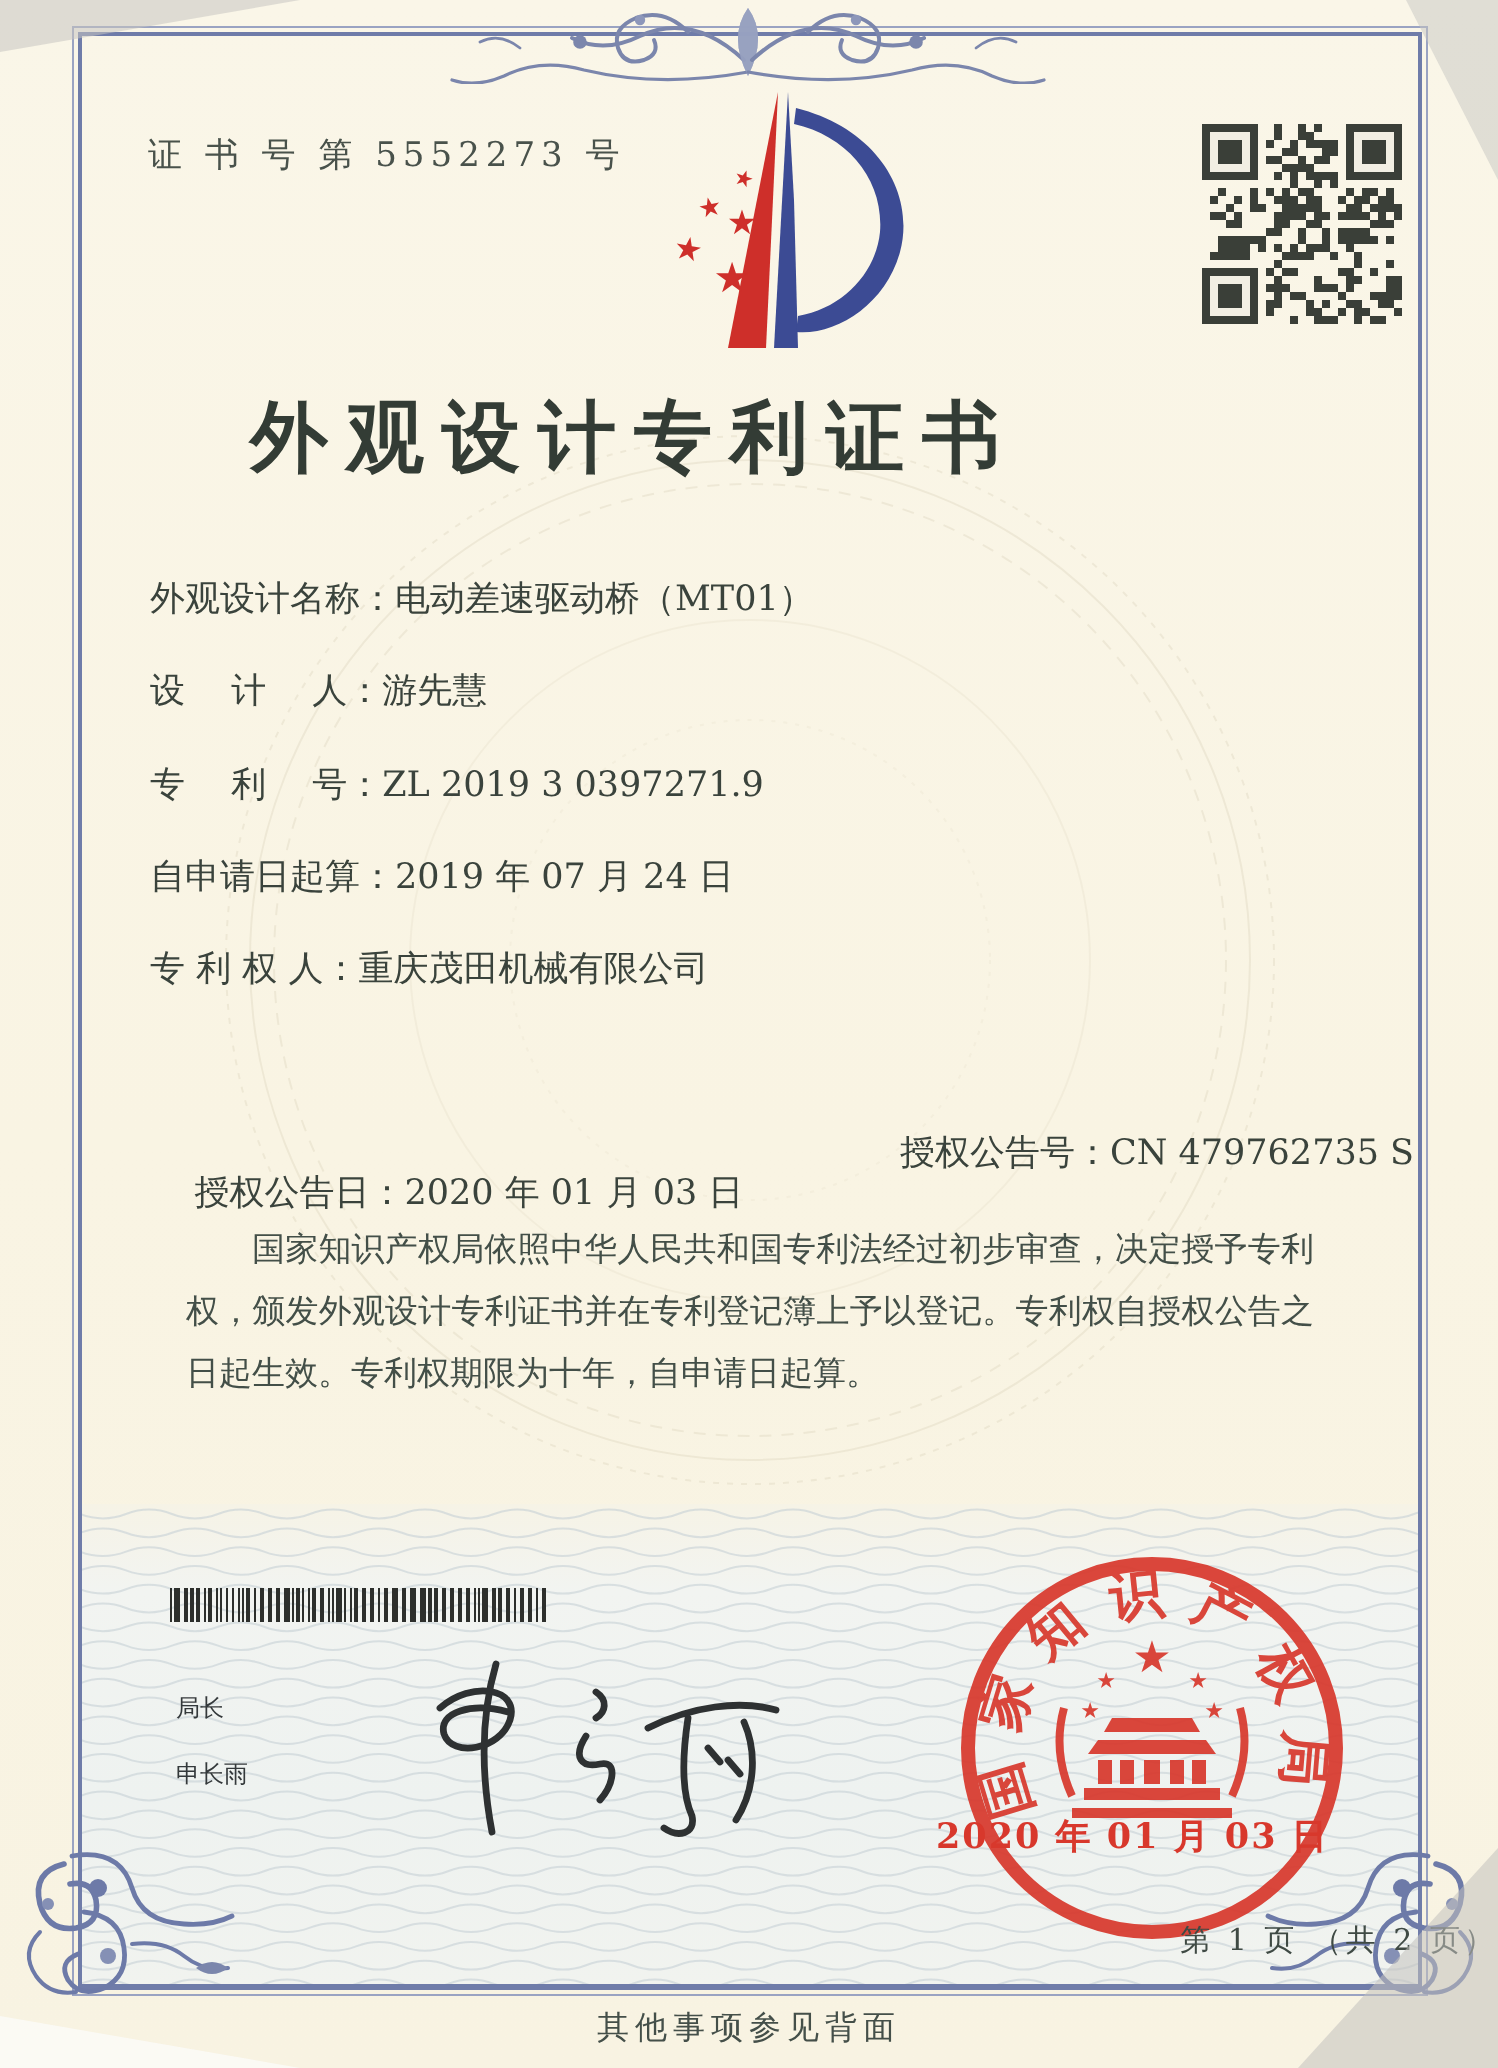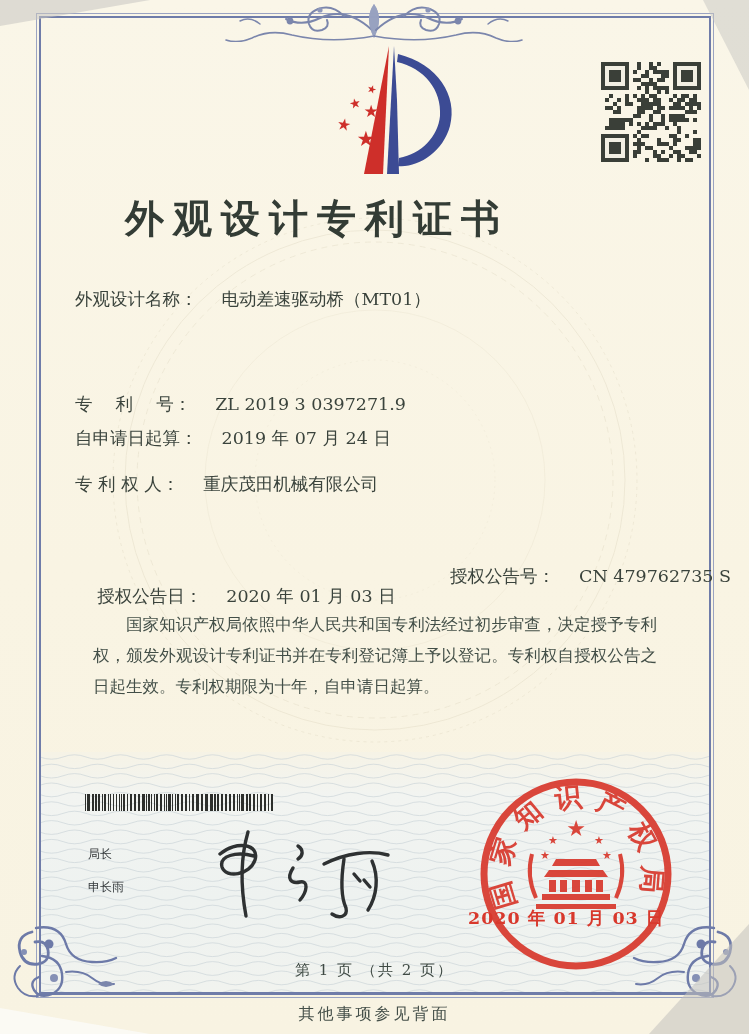--- a/index.html
+++ b/index.html
@@ -27,33 +27,33 @@
   }
   .band svg{position:absolute;inset:0;}
   .certno{position:absolute;left:74px;top:66px;font-size:17px;letter-spacing:3px;color:#49524b;}
   .logo{position:absolute;left:298px;top:40px;}
   .qr{position:absolute;left:601px;top:62px;}
   .title{
     position:absolute;left:0;top:192px;width:634px;text-align:center;
     font-size:39px;font-weight:700;letter-spacing:9px;color:#333c35;
   }
   .frow{position:absolute;left:75px;font-size:17.5px;white-space:pre;color:#3a433c;}
-  .frow .val{margin-left:24px;}
+  .frow .val{margin-left:0;}
   .grant2{position:absolute;left:375px;top:0;}
   .paras{
     position:absolute;left:76px;top:592px;width:598px;
     font-size:16.5px;line-height:31px;text-align:justify;color:#434f48;
   }
   .paras p{margin:17px;text-indent:2em;}
   .barcode{position:absolute;left:85px;top:794px;}
   .signer{position:absolute;left:88px;top:838px;font-family:"DejaVu Sans","Liberation Sans",sans-serif;font-size:12px;color:#34393b;line-height:33px;}
   .signature{position:absolute;left:196px;top:822px;}
   .seal{position:absolute;left:458px;top:770px;opacity:.92;}
   .seal-date{position:absolute;left:468px;top:906px;font-size:17.5px;letter-spacing:1px;color:#d8382c;font-weight:600;white-space:pre;}
-  .pagenum{position:absolute;left:0;top:961px;width:749px;text-align:center;font-size:15px;letter-spacing:2px;color:#3f4a44;}
+  .pagenum{position:absolute;left:0;top:961px;width:749px;text-align:right;font-size:15px;letter-spacing:2px;color:#3f4a44;}
   .backnote{position:absolute;left:0;top:1004px;width:749px;text-align:center;font-size:16px;letter-spacing:3px;color:#444f49;}
   .ornament-top{position:absolute;left:224px;top:0px;}
   .ornament-bl{position:absolute;left:2px;bottom:24px;}
   .ornament-br{position:absolute;right:1px;bottom:24px;transform:scaleX(-1);}
 </style>
 </head>
 <body>
 
 <div class="page">
 
@@ -136,20 +136,21 @@
       <path d="M30 10 q-16 4 -12 20 q4 14 18 12 q12 -2 10 -14 q-2 -10 -13 -8" stroke-width="2.8"></path>
       <path d="M40 34 q18 2 20 18 q2 14 -10 20 q-12 5 -18 -4 q-5 -9 5 -13"></path>
       <path d="M64 50 q16 -2 26 6 q10 8 22 6" stroke-width="2"></path>
       <path d="M18 44 q-10 10 -2 22 q7 10 20 8" stroke-width="2"></path>
       <circle cx="47" cy="22" r="4.5" fill="#6d7aa8" stroke="none"></circle>
       <circle cx="52" cy="56" r="4" fill="#8590b5" stroke="none"></circle>
       <circle cx="22" cy="30" r="3" fill="#8590b5" stroke="none"></circle>
     </g>
   </svg>
 
+  <div class="certno">证 书 号 第 5552273 号</div>
 
   <svg class="logo" width="170" height="145" viewBox="0 0 170 145">
     <path d="M91 6 L66 134 L85 134 Z" fill="#ce2f2a"></path>
     <path d="M96 6 L89 134 L101 134 L99 60 Z" fill="#3c4b94"></path>
     <path d="M100 14 C140 24 160 56 152 86 C145 112 120 128 100 126 L101 118 C124 114 140 96 142 76 C144 50 126 28 99 22 Z" fill="#3c4b94"></path>
     <g fill="#ce2f2a" font-family="'DejaVu Sans',sans-serif" text-anchor="middle">
       <text x="74" y="53" font-size="11" transform="rotate(18 74 49)">★</text>
       <text x="57" y="68" font-size="13" transform="rotate(-12 57 64)">★</text>
       <text x="73" y="77" font-size="17">★</text>
       <text x="46" y="90" font-size="16" transform="rotate(10 46 85)">★</text>
@@ -358,21 +359,22 @@
       <rect x="76" y="4" width="20" height="20" fill="#f2efe3"></rect>
       <rect x="80" y="8" width="12" height="12" fill="#3a3f38"></rect>
       <rect x="0" y="72" width="28" height="28" fill="#3a3f38"></rect>
       <rect x="4" y="76" width="20" height="20" fill="#f2efe3"></rect>
       <rect x="8" y="80" width="12" height="12" fill="#3a3f38"></rect>
     </svg>
 
   <div class="title">外观设计专利证书</div>
 
   <div class="frow" style="top:287px"><span>外观设计名称：</span><span class="val">电动差速驱动桥（MT01）</span></div>
-  <div class="frow" style="top:392px"><span>专　 利 　号：</span><span class="val">ZL 2019 3 0397271.9</span></div>
+  <div class="frow" style="top:333px"><span>设　 计 　人：</span><span class="val">游先慧</span></div>
+  <div class="frow" style="top:380px"><span>专　 利 　号：</span><span class="val">ZL 2019 3 0397271.9</span></div>
   <div class="frow" style="top:426px"><span>自申请日起算：</span><span class="val">2019 年 07 月 24 日</span></div>
   <div class="frow" style="top:472px"><span>专 利 权 人：</span><span class="val">重庆茂田机械有限公司</span></div>
   <div class="frow" style="top:564px;width:600px">
     <span>授权公告日：</span><span class="val">2020 年 01 月 03 日</span>
     <span class="grant2"><span>授权公告号：</span><span class="val">CN 479762735 S</span></span>
   </div>
 
   <div class="paras">
     <p>国家知识产权局依照中华人民共和国专利法经过初步审查，决定授予专利权，颁发外观设计专利证书并在专利登记簿上予以登记。专利权自授权公告之日起生效。专利权期限为十年，自申请日起算。</p>
   </div>

